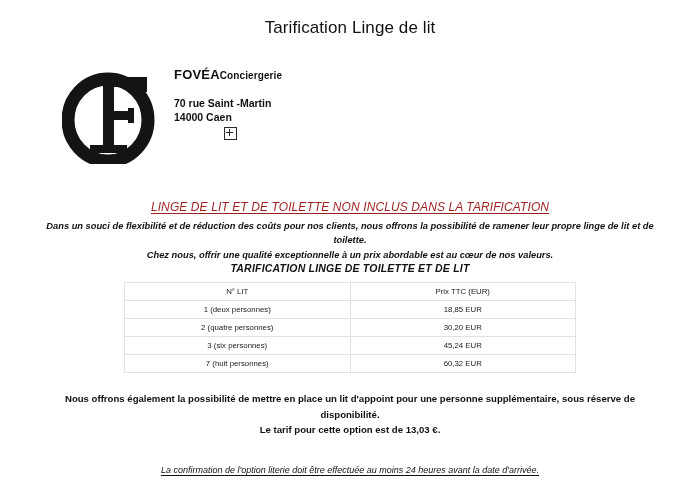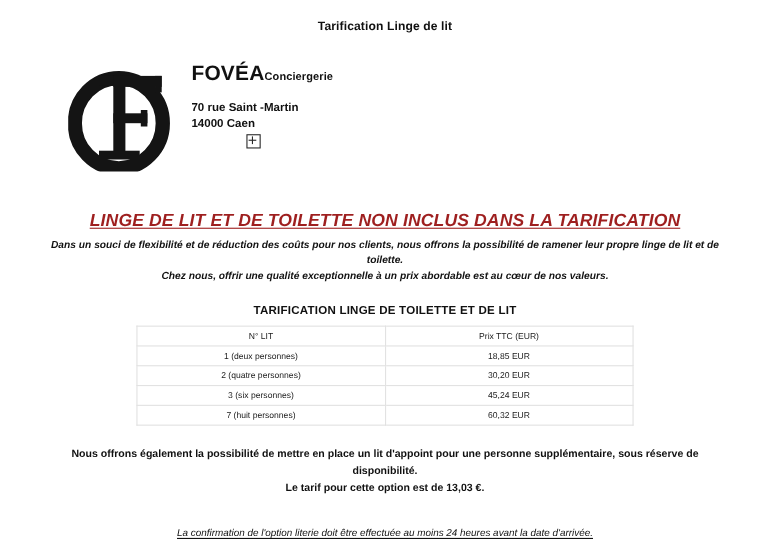--- a/index.html
+++ b/index.html
@@ -19,22 +19,22 @@
   .page {
     width: 700px;
     height: 500px;
     position: relative;
     background: #ffffff;
   }
 
   
   .doc-title {
     text-align: center;
-    font-size: 11px;
-    font-weight: bold;
+    font-size: 17px;
+    font-weight: normal;
     color: #111111;
     padding-top: 18px;
     letter-spacing: 0.1px;
   }
 
   
   .letterhead {
     display: flex;
     align-items: flex-start;
     padding: 22px 0 0 62px;
@@ -51,21 +51,21 @@
 
   .company-block {
     margin-left: 16px;
     padding-top: 6px;
     line-height: 1.05;
   }
   .company-line {
     white-space: nowrap;
   }
   .company-name {
-    font-size: 19px;
+    font-size: 13px;
     font-weight: bold;
     letter-spacing: 0.2px;
   }
   .company-sub {
     font-size: 10px;
     font-weight: bold;
     letter-spacing: 0.1px;
   }
   .address {
     margin-top: 13px;
@@ -94,22 +94,22 @@
     left: 4px; top: 1px; width: 1px; height: 7px;
   }
   .broken-img::after {
     top: 4px; left: 1px; height: 1px; width: 7px;
   }
 
   
   .warning {
     margin-top: 36px;
     text-align: center;
-    font-size: 16px;
-    font-weight: bold;
+    font-size: 12px;
+    font-weight: normal;
     font-style: italic;
     color: #9e1f1f;
     text-decoration: underline;
     text-underline-offset: 2px;
     letter-spacing: 0.1px;
   }
 
   
   .intro {
     margin: 5px auto 0 auto;
@@ -117,24 +117,24 @@
     text-align: center;
     font-size: 9.3px;
     font-weight: bold;
     font-style: italic;
     line-height: 1.55;
     color: #111111;
   }
 
   
   .table-title {
-    margin-top: 18px;
     text-align: center;
     font-size: 10.5px;
     font-weight: bold;
+    font-style: italic;
     letter-spacing: 0.2px;
     color: #111111;
   }
   .price-table {
     margin: 8px auto 0 auto;
     width: 452px;
     border-collapse: collapse;
     table-layout: fixed;
   }
   .price-table th,

